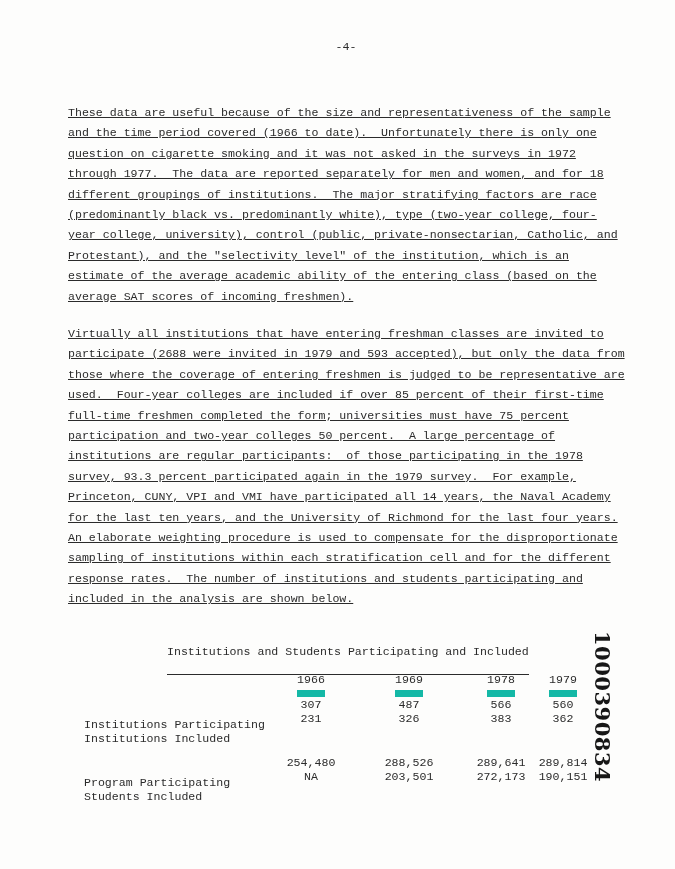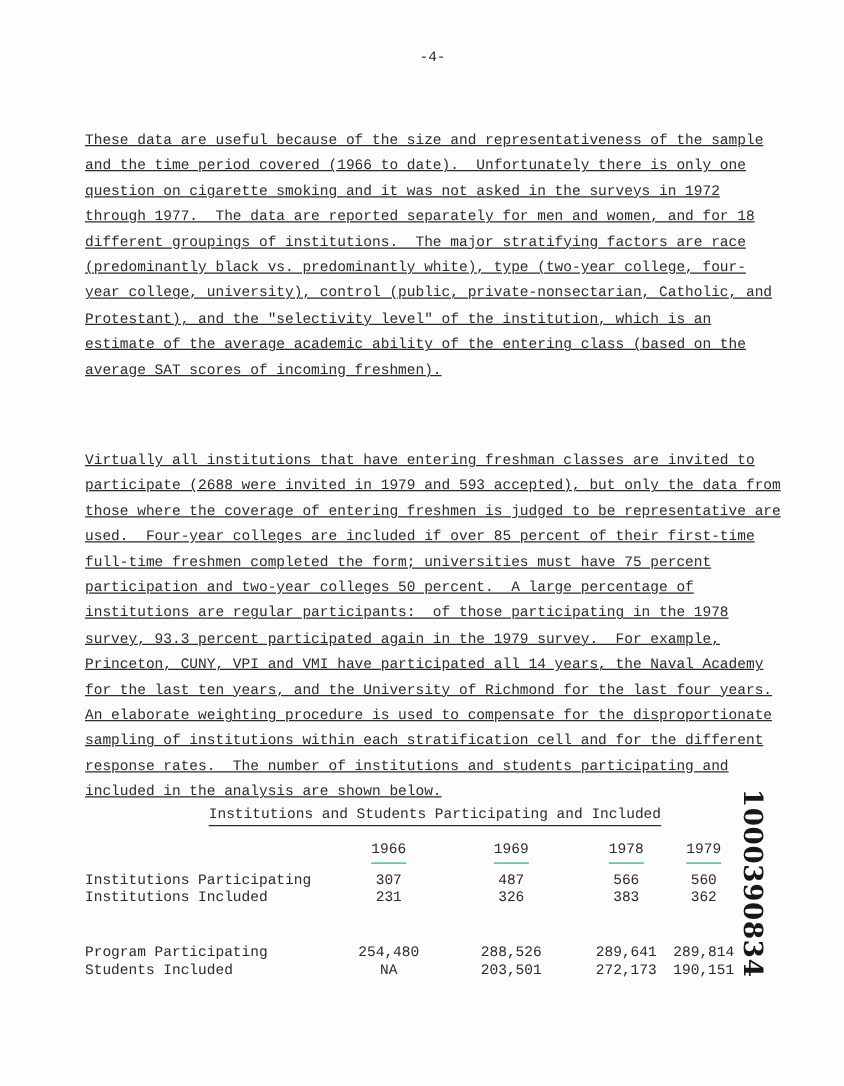--- a/index.html
+++ b/index.html
@@ -30,41 +30,41 @@
     padding-bottom:2px;
     line-height:14px;
   }
   .para{
     position:absolute;left:68px;width:560px;
     white-space:pre;
     line-height:20.4px;
     text-decoration:underline;
   }
   #p1{top:103px;}
-  #p2{top:324px;margin-top:35px;}
+  #p2{top:324px;}
   .table-title{
     position:absolute;top:645px;left:167px;
     white-space:pre;
     border-bottom:1px solid #2b2b2b;
-    padding-bottom:2px;
+    padding-bottom:16px;
     line-height:13px;
   }
   .trow{
     position:absolute;left:68px;width:560px;height:14.5px;
     line-height:14.5px;
   }
-  .tlabel{position:absolute;left:0;white-space:pre;}
+  .tlabel{position:absolute;left:16px;white-space:pre;margin-top:20px;}
   .tc{position:absolute;text-align:center;white-space:pre;}
   .c1{left:194px;width:98px;}
   .c2{left:292px;width:98px;}
   .c3{left:395px;width:76px;}
   .c4{left:457px;width:76px;}
   .yr{
     display:inline-block;
-    border-bottom:1px solid #14b8a6;
+    border-bottom:7px solid #14b8a6;
     padding-bottom:2px;
   }
   .stamp{
     position:absolute;left:614px;top:631px;
     transform:rotate(90deg);
     transform-origin:0 0;
     font-family:"DejaVu Serif","Liberation Serif",serif;
     font-weight:bold;
     font-size:21px;
     letter-spacing:0.5px;

